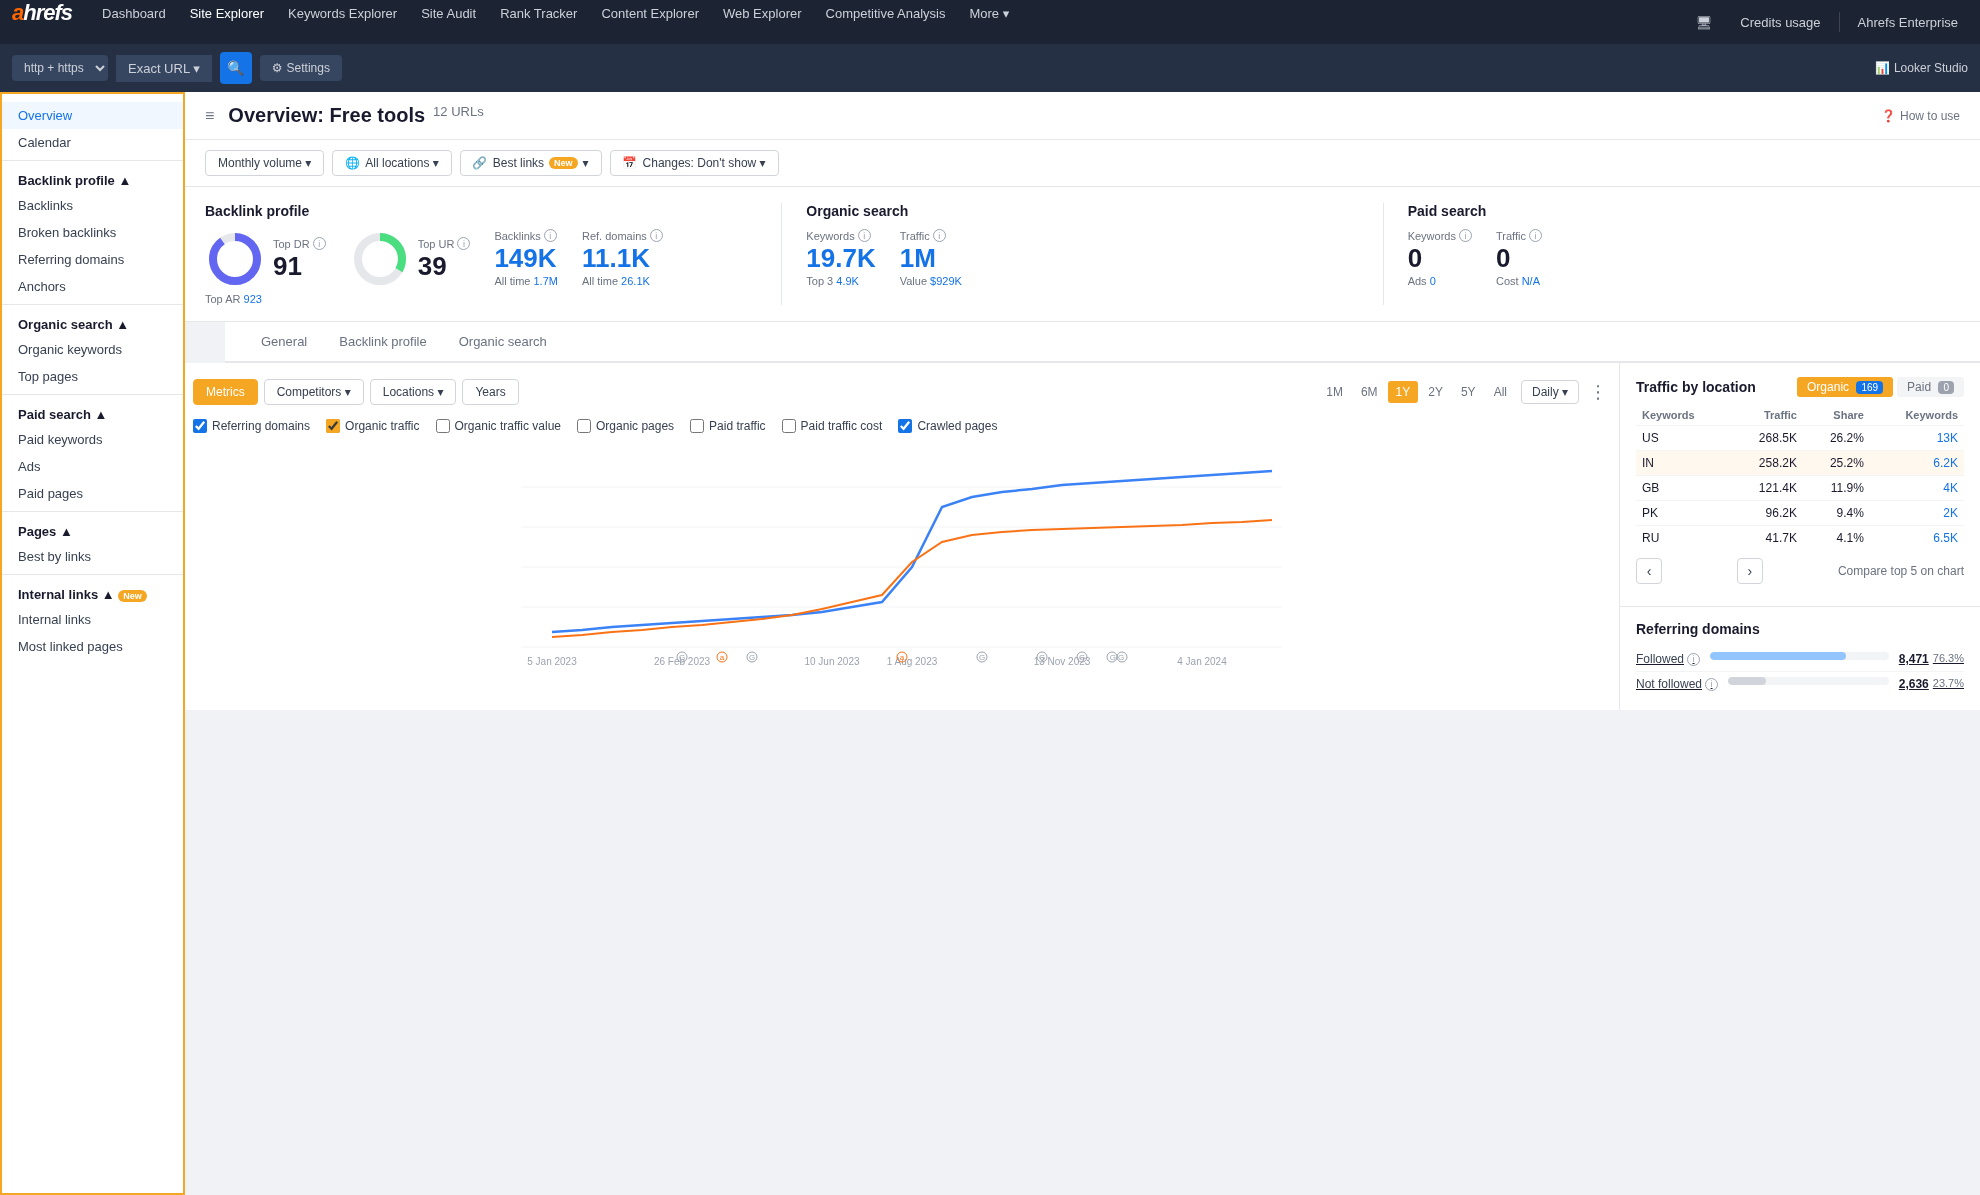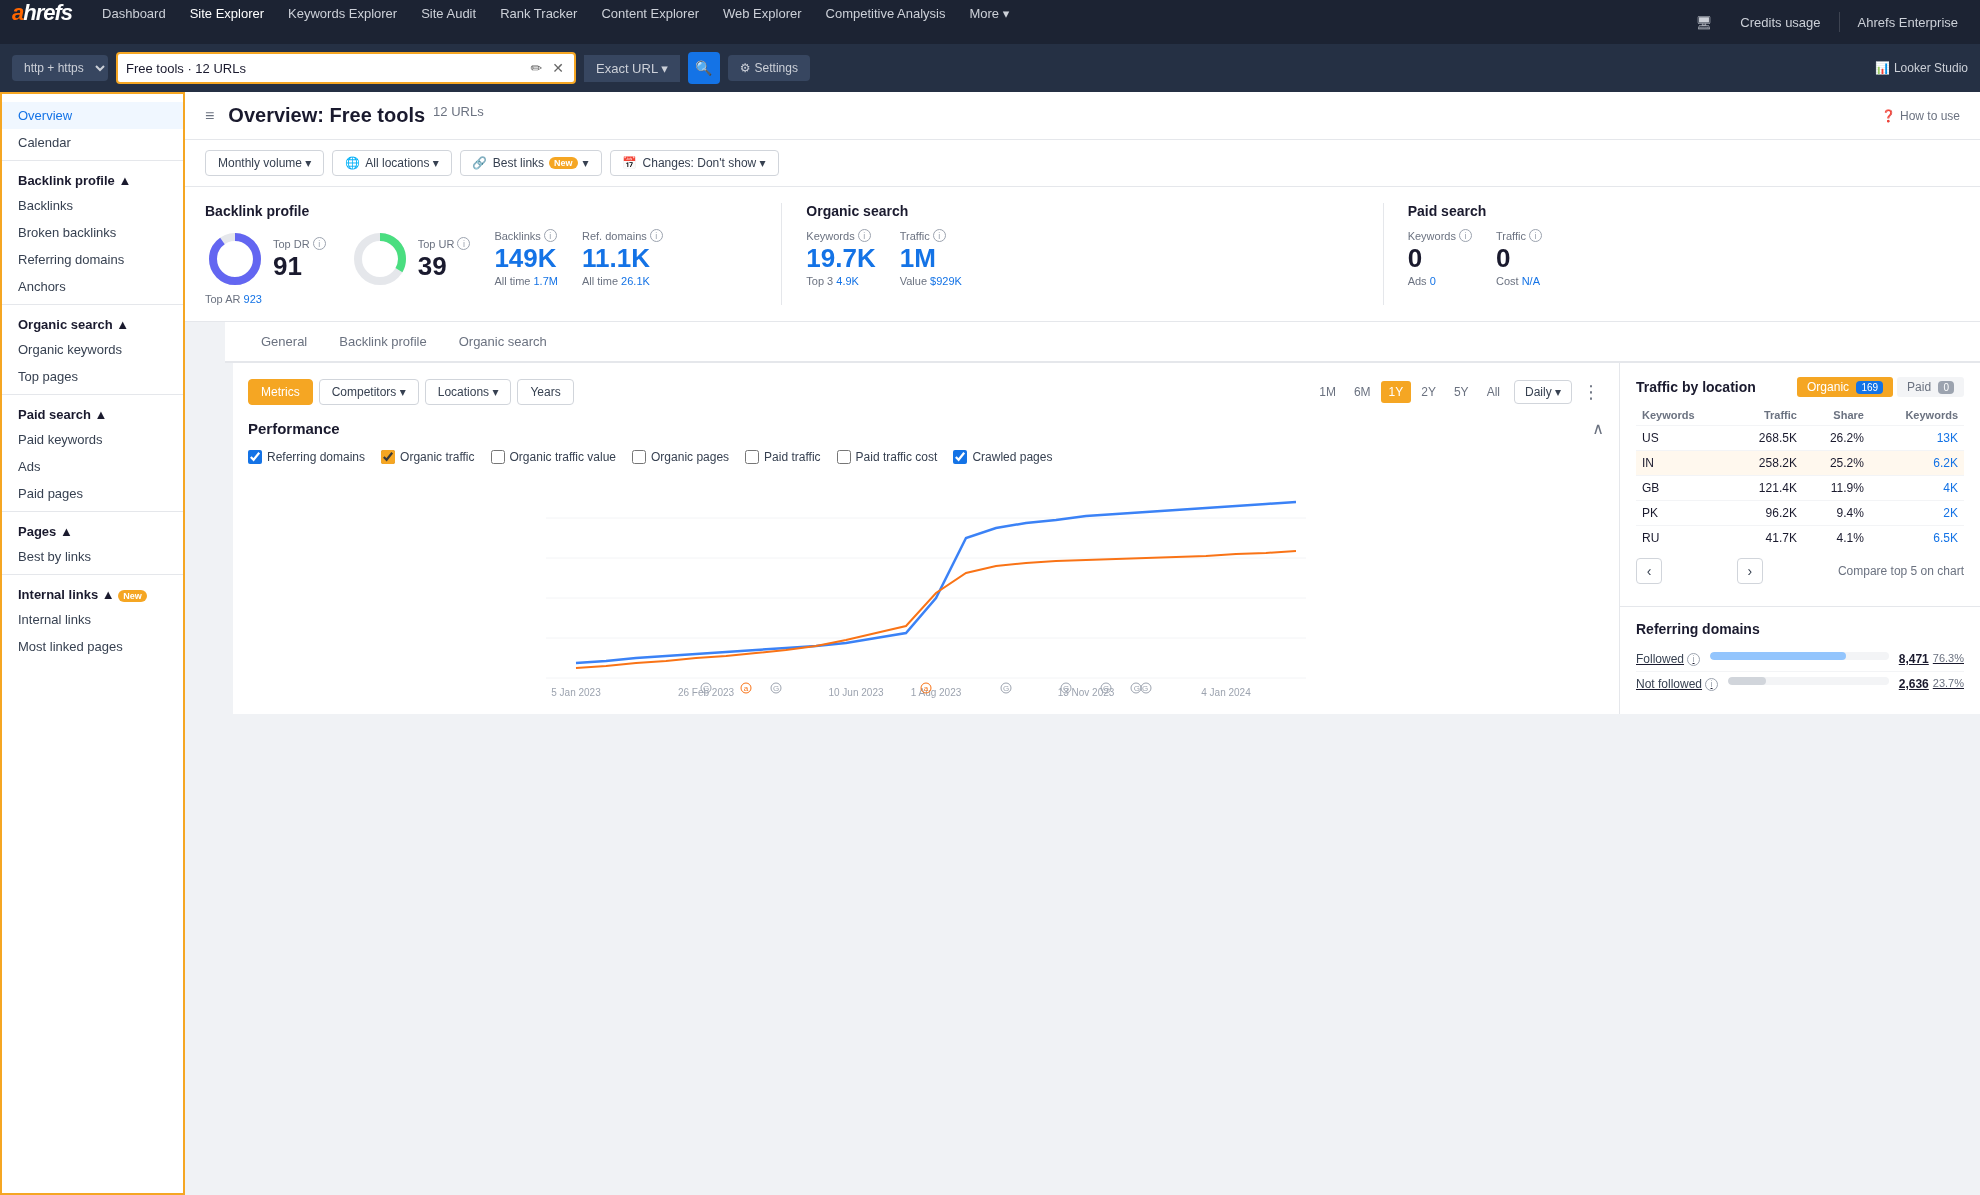--- a/index.html
+++ b/index.html
@@ -304,23 +304,22 @@
 
     
     .chart-area {
       display: flex;
       gap: 0;
       padding: 0;
     }
     .chart-main {
       flex: 1;
       background: #fff;
-      padding: 16px 15px;
+      padding: 16px 8px;
       border-right: 1px solid #e5e7eb;
-      margin-left: 48px;
     }
     .chart-sidebar {
       width: 360px;
       background: #fff;
     }
 
     
     .chart-controls {
       display: flex;
       align-items: center;
@@ -515,25 +514,20 @@
     <span class="nav-btn">Credits usage</span>
     <span class="nav-divider"></span>
     <span class="nav-btn">Ahrefs Enterprise</span>
   </div>
 </nav>
 
 <div class="url-bar">
   <select class="protocol-select">
     <option>http + https</option>
   </select>
-  <div class="url-input-wrapper">
-    <input class="url-input" type="text" value="Free tools · 12 URLs" style="">
-    <span class="url-icon-btn">✏</span>
-    <span class="url-icon-btn">✕</span>
-  </div>
   <button class="exact-url-btn">Exact URL ▾</button>
   <button class="search-btn">🔍</button>
   <button class="settings-btn">⚙ <span>Settings</span></button>
   <div class="looker-btn">
     <span>📊</span>
     <span>Looker Studio</span>
   </div>
 </div>
 
 <div class="main-layout">
@@ -695,24 +689,20 @@
             <span class="period-btn">6M</span>
             <span class="period-btn active">1Y</span>
             <span class="period-btn">2Y</span>
             <span class="period-btn">5Y</span>
             <span class="period-btn">All</span>
           </div>
           <button class="daily-btn">Daily ▾</button>
           <button class="more-btn">⋮</button>
         </div>
 
-        <div class="perf-header">
-          <span class="perf-title">Performance</span>
-          <span class="collapse-btn">∧</span>
-        </div>
 
         <div class="checkboxes-row">
           <label class="checkbox-item">
             <input type="checkbox" checked="" style=""> Referring domains
           </label>
           <label class="checkbox-item">
             <input type="checkbox" class="orange" checked="" style="accent-color: rgb(245, 166, 35);"> Organic traffic
           </label>
           <label class="checkbox-item">
             <input type="checkbox" style=""> Organic traffic value

